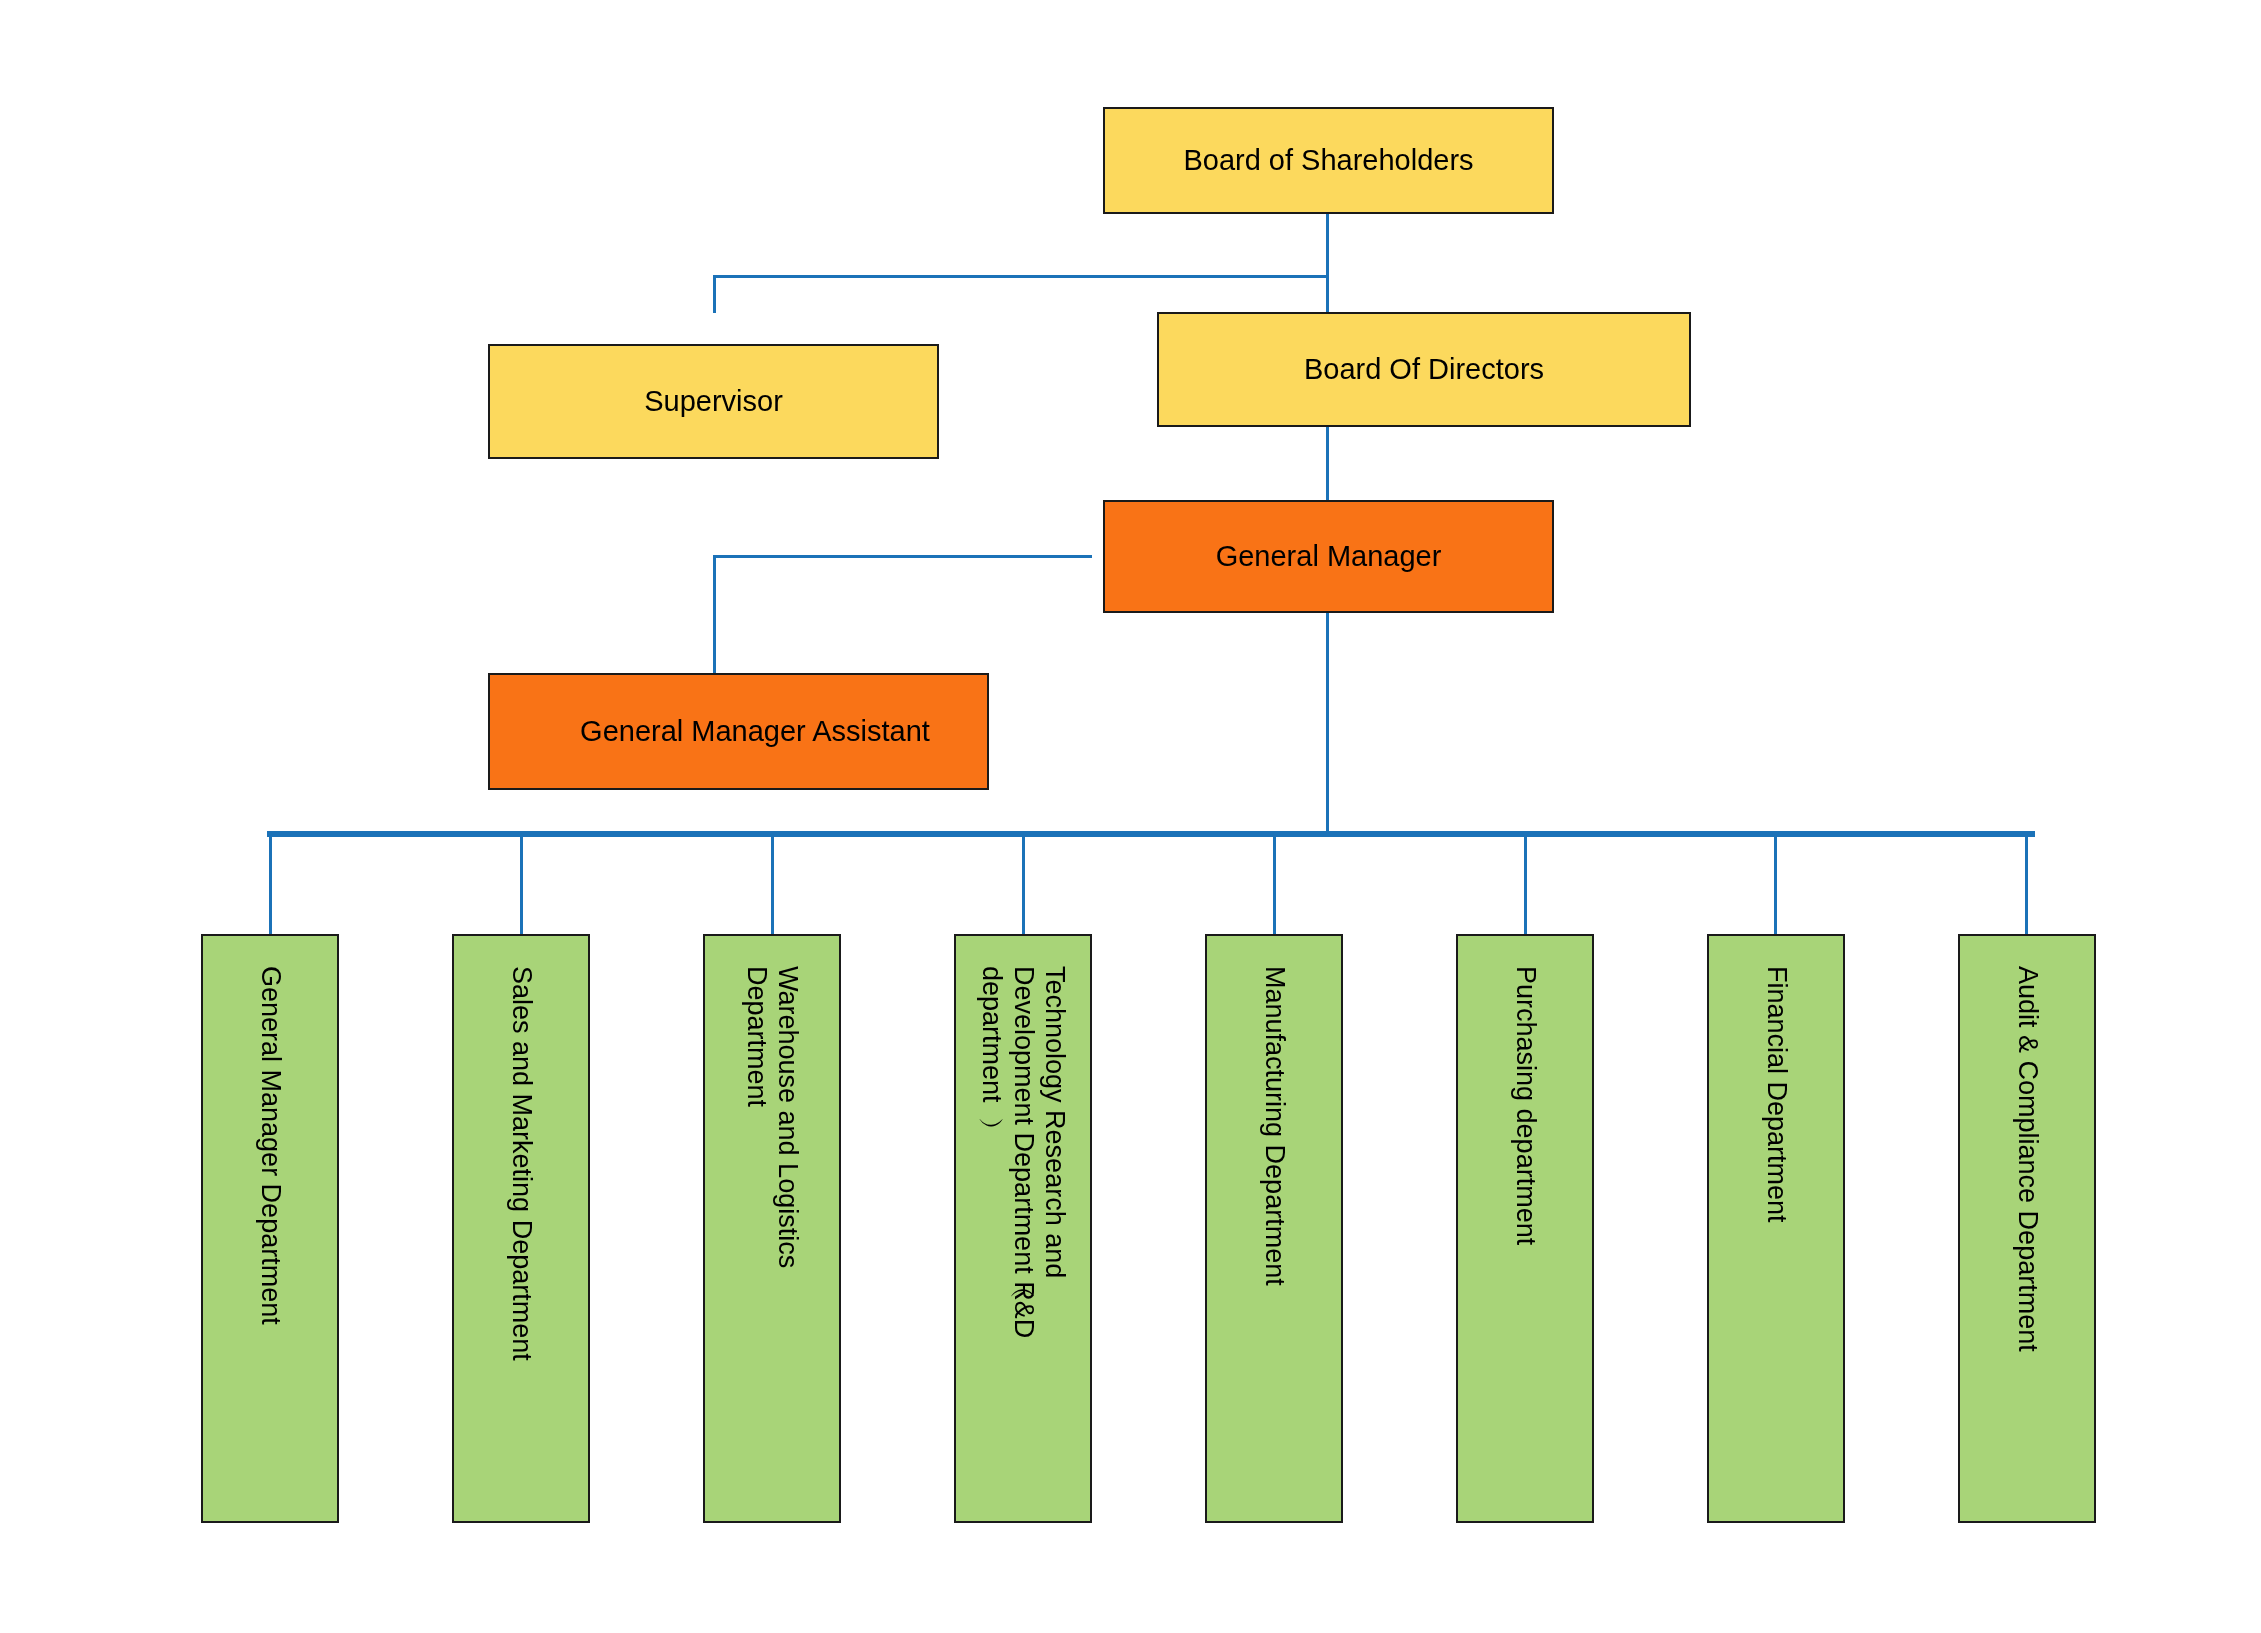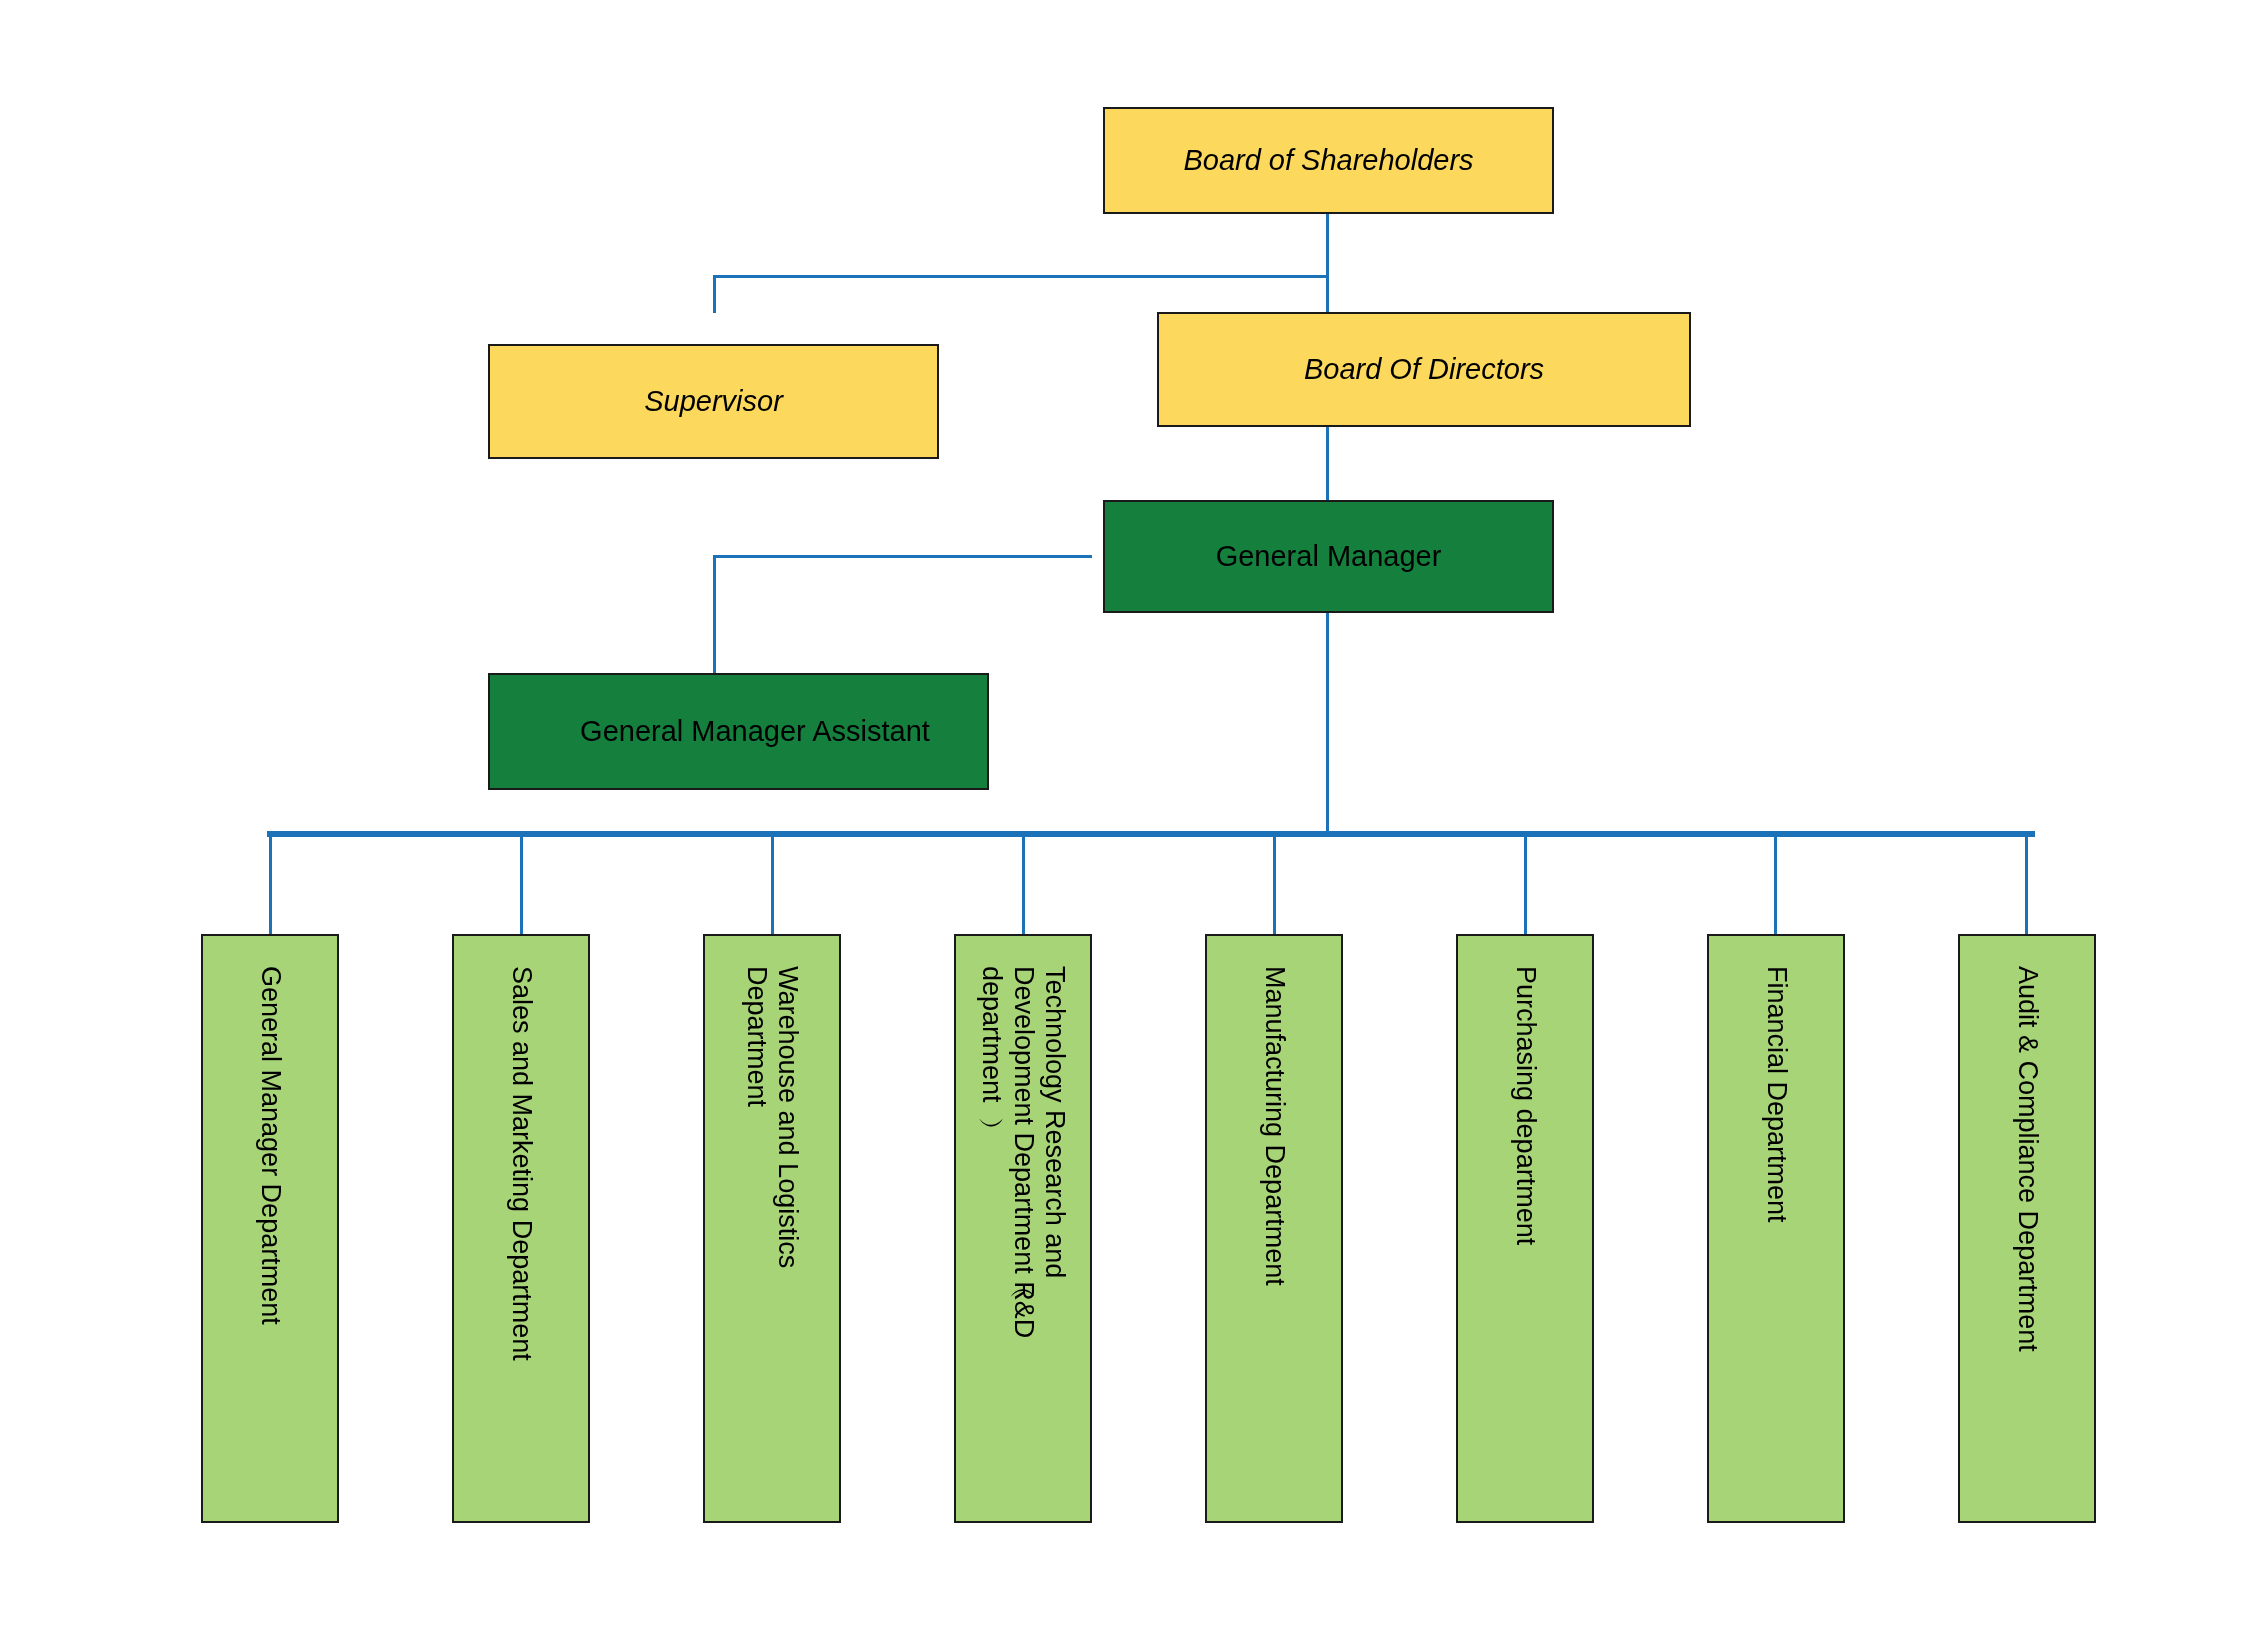--- a/index.html
+++ b/index.html
@@ -27,22 +27,22 @@
     justify-content: center;
     text-align: center;
     color: #000000;
     z-index: 3;
   }
   .node .label {
     display: block;
     line-height: 1.18;
     white-space: pre-line;
   }
-  .node-yellow { background: #FCD95D; font-style: italic; }
-  .node-orange { background: #15803d; text-align: right; }
+  .node-yellow { background: #FCD95D; }
+  .node-orange { background: #f97316; text-align: right; }
   .node-green  { background: #A8D478; }
 
   .node-top .label { font-size: 29px; }
 
   .node-vertical {
     
     align-items: flex-start;
     justify-content: center;
     padding-top: 30px;
   }

